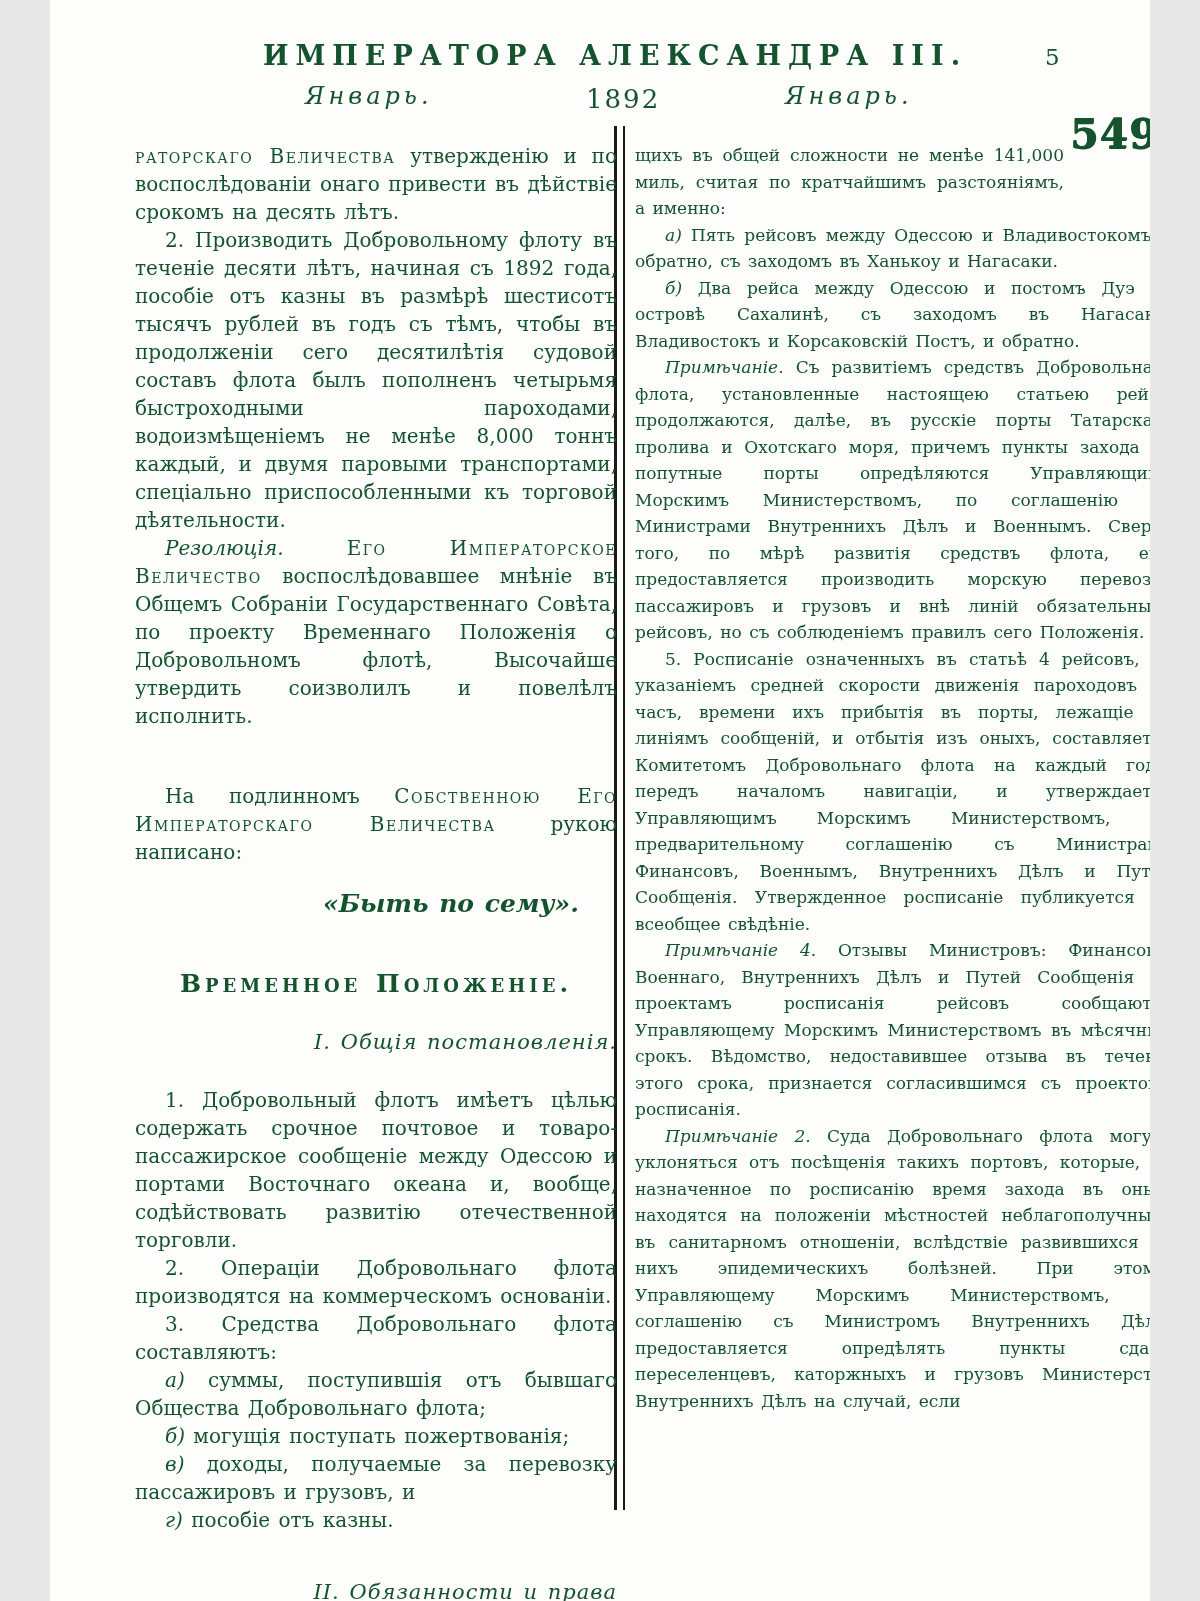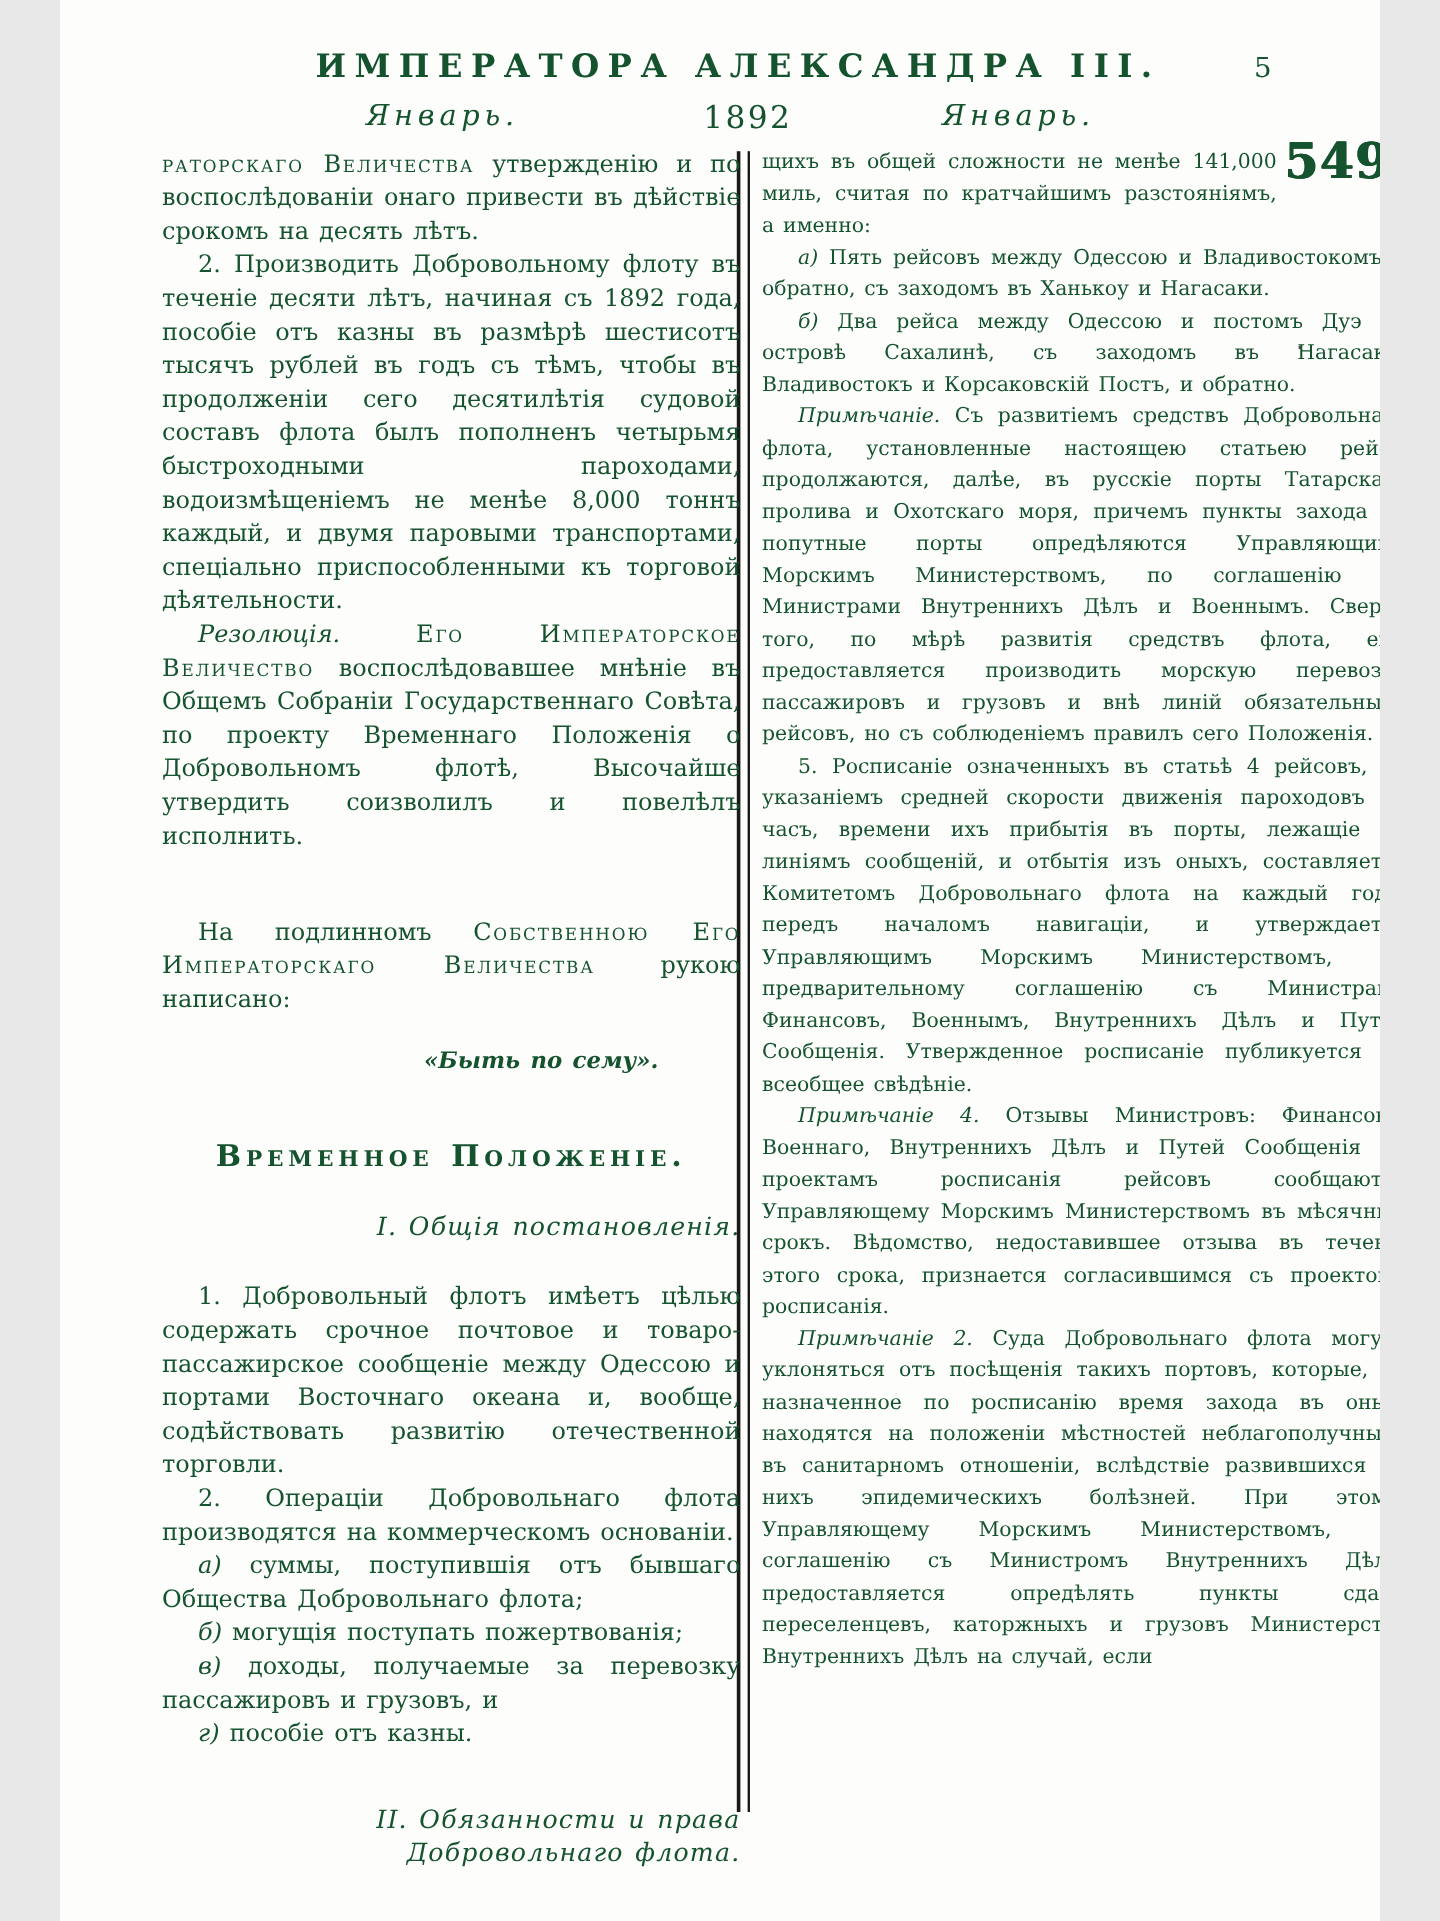--- a/index.html
+++ b/index.html
@@ -51,33 +51,33 @@
     position:absolute;top:122px;
     text-align:justify;
     font-size:20px;line-height:28px;
     word-spacing:2px;
   }
   .col-left{left:85px;width:482px;}
   .col-right{left:585px;width:537px;font-size:17px;line-height:26.5px;}
   
   .blk{margin:0;}
   .p{text-indent:30px;}
-  .p-cont{text-indent:0;}
+  .p-cont{text-indent:0;margin-top:20px;}
   .h-caps{
     text-align:center;text-indent:0;
     font-variant:small-caps;font-weight:bold;
     font-size:25px;letter-spacing:4px;
   }
   .h-italic{
     text-align:right;text-indent:0;
     font-style:italic;font-size:21px;letter-spacing:1px;
   }
   .quote{
     text-align:center;text-indent:0;padding-left:150px;
-    font-size:19px;
+    font-size:25px;
   }
   .gap-xs{margin-top:24px;}
   .gap-sm{margin-top:30px;}
   .gap-md{margin-top:44px;}
   .gap-lg{margin-top:52px;}
   
   .seg-t{}
   .seg-i{font-style:italic;}
   .seg-bi{font-style:italic;font-weight:bold;}
   .seg-sc{font-variant:small-caps;letter-spacing:1.5px;}
@@ -111,20 +111,21 @@
   <div class="col col-left" id="col-left">
       <div class="blk p-cont"><span class="seg-sc">раторскаго Величества</span><span class="seg-t"> утвержденію и по воспослѣдованіи онаго привести въ дѣйствіе срокомъ на десять лѣтъ.</span></div>
       <div class="blk p"><span class="seg-t">2. Производить Добровольному флоту въ теченіе десяти лѣтъ, начиная съ 1892 года, пособіе отъ казны въ размѣрѣ шестисотъ тысячъ рублей въ годъ съ тѣмъ, чтобы въ продолженіи сего десятилѣтія судовой составъ флота былъ пополненъ четырьмя быстроходными пароходами, водоизмѣщеніемъ не менѣе 8,000 тоннъ каждый, и двумя паровыми транспортами, спеціально приспособленными къ торговой дѣятельности.</span></div>
       <div class="blk p"><span class="seg-i">Резолюція.</span><span class="seg-sc"> Его Императорское Величество</span><span class="seg-t"> воспослѣдовавшее мнѣніе въ Общемъ Собраніи Государственнаго Совѣта, по проекту Временнаго Положенія о Добровольномъ флотѣ, Высочайше утвердить соизволилъ и повелѣлъ исполнить.</span></div>
       <div class="blk p gap-lg"><span class="seg-t">На подлинномъ </span><span class="seg-sc">Собственною Его Императорскаго Величества</span><span class="seg-t"> рукою написано:</span></div>
       <div class="blk quote gap-xs"><span class="seg-bi">«Быть по сему».</span></div>
       <div class="blk h-caps gap-lg"><span class="seg-t">Временное Положеніе.</span></div>
       <div class="blk h-italic gap-sm"><span class="seg-i">I. Общія постановленія.</span></div>
       <div class="blk p gap-sm"><span class="seg-t">1. Добровольный флотъ имѣетъ цѣлью содержать срочное почтовое и товаро-пассажирское сообщеніе между Одессою и портами Восточнаго океана и, вообще, содѣйствовать развитію отечественной торговли.</span></div>
       <div class="blk p"><span class="seg-t">2. Операціи Добровольнаго флота производятся на коммерческомъ основаніи.</span></div>
+      <div class="blk p"><span class="seg-t">3. Средства Добровольнаго флота составляютъ:</span></div>
       <div class="blk p"><span class="seg-i">а)</span><span class="seg-t"> суммы, поступившія отъ бывшаго Общества Добровольнаго флота;</span></div>
       <div class="blk p"><span class="seg-i">б)</span><span class="seg-t"> могущія поступать пожертвованія;</span></div>
       <div class="blk p"><span class="seg-i">в)</span><span class="seg-t"> доходы, получаемые за перевозку пассажировъ и грузовъ, и</span></div>
       <div class="blk p"><span class="seg-i">г)</span><span class="seg-t"> пособіе отъ казны.</span></div>
       <div class="blk h-italic gap-md"><span class="seg-i">II. Обязанности и права Добровольнаго флота.</span></div>
     </div>
 
   <div class="col col-right" id="col-right">
       <div class="blk p-cont"><span class="num-clear"></span><span class="seg-t">щихъ въ общей сложности не менѣе 141,000 миль, считая по кратчайшимъ разстояніямъ, а именно:</span></div>
       <div class="blk p"><span class="seg-i">а)</span><span class="seg-t"> Пять рейсовъ между Одессою и Владивостокомъ и обратно, съ заходомъ въ Ханькоу и Нагасаки.</span></div>

